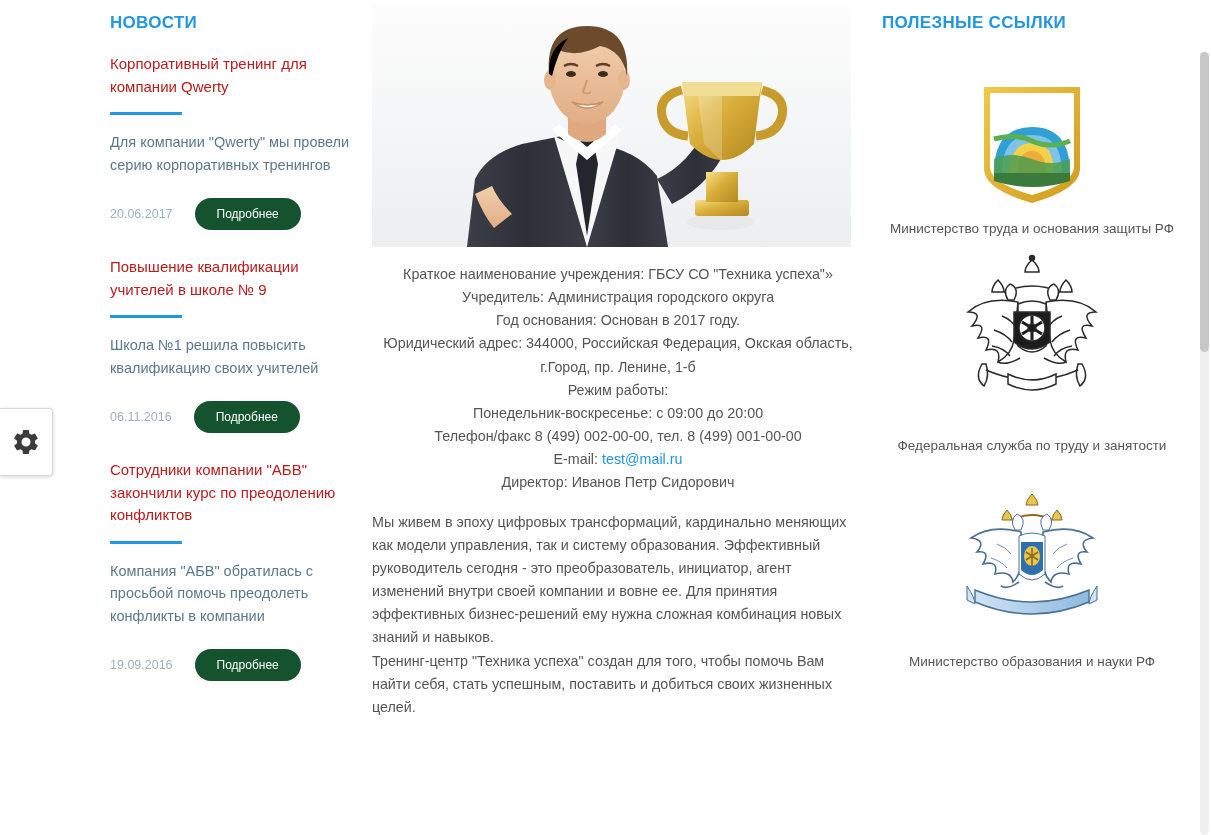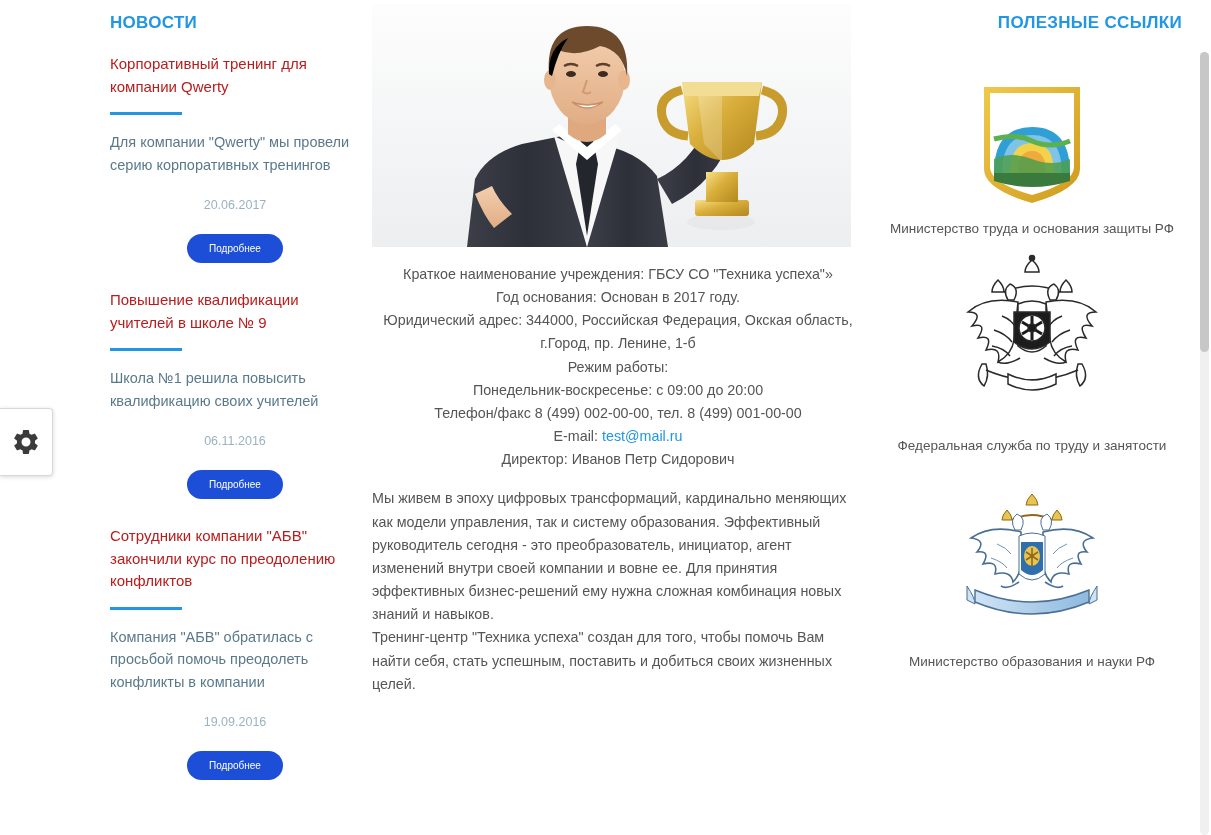--- a/index.html
+++ b/index.html
@@ -84,32 +84,31 @@
   .news-text {
     color: #5a7a8c;
     font-size: 14.5px;
     line-height: 1.55;
     margin-bottom: 22px;
   }
   .news-foot {
     display: flex;
     align-items: center;
     gap: 22px;
-    flex-direction: column;
   }
   .news-date {
     color: #9bb3c1;
     font-size: 12.5px;
   }
   .btn-more {
-    background: #1d4ed8;
+    background: #14532d;
     color: #ffffff;
     border: none;
     border-radius: 20px;
-    font-size: 10px;
+    font-size: 12px;
     font-family: "Liberation Sans", sans-serif;
     padding: 9px 22px;
     cursor: pointer;
     white-space: nowrap;
   }
 
   
   .col-main {
     width: 510px;
     flex: 0 0 510px;
@@ -148,21 +147,21 @@
   }
   .about-block p { margin: 0 0 0 0; }
 
   
   .col-links {
     width: 300px;
     flex: 0 0 300px;
     text-align: center;
     box-sizing: border-box;
   }
-  .col-links .col-title { text-align: right; margin-bottom: 26px;}
+  .col-links .col-title { text-align: left; margin-bottom: 26px;}
   .link-item { margin-bottom: 36px; }
   .link-caption {
     font-size: 13.5px;
     color: #555555;
     line-height: 1.5;
     margin-top: 10px;
   }
   .logo-wrap {
     display: flex;
     justify-content: center;
@@ -300,20 +299,21 @@
           <path d="M390 86 Q414 92 410 112 Q406 130 384 132" stroke="#c79c2c" stroke-width="9" fill="none"></path>
           <path d="M326 92 L332 140 Q348 156 350 158 L350 92 Z" fill="#ffffff" opacity=".22"></path>
         </g>
 
         <path d="M103 190 Q112 212 122 224 L140 210 Q126 196 120 182 Z" fill="url(#skin)"></path>
       </svg>
     </div>
 
     <div class="info-block">
       <div>Краткое наименование учреждения: ГБСУ СО "Техника успеха"»</div>
+      <div>Учредитель: Администрация городского округа</div>
       <div>Год основания: Основан в 2017 году.</div>
       <div>Юридический адрес: 344000, Российская Федерация, Окская область, г.Город, пр. Ленине, 1-б</div>
       <div>Режим работы:</div>
       <div>Понедельник-воскресенье: с 09:00 до 20:00</div>
       <div>Телефон/факс 8 (499) 002-00-00, тел. 8 (499) 001-00-00</div>
       <div>
         <span>E-mail: </span><a class="email-link" href="#">test@mail.ru</a>
       </div>
       <div>Директор: Иванов Петр Сидорович</div>
     </div>

